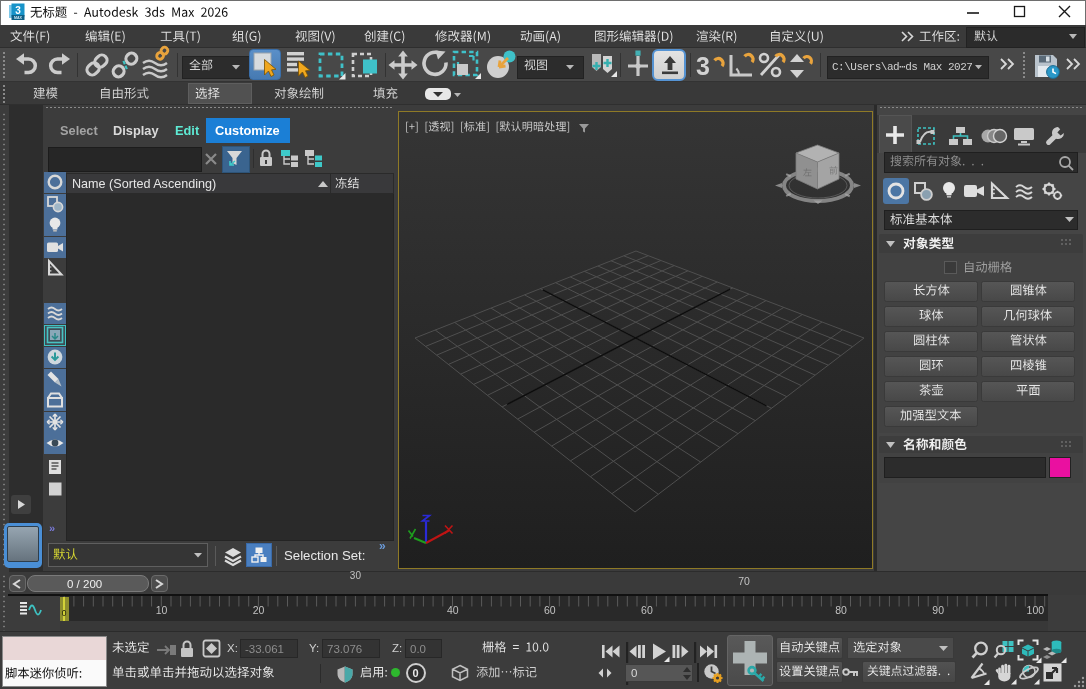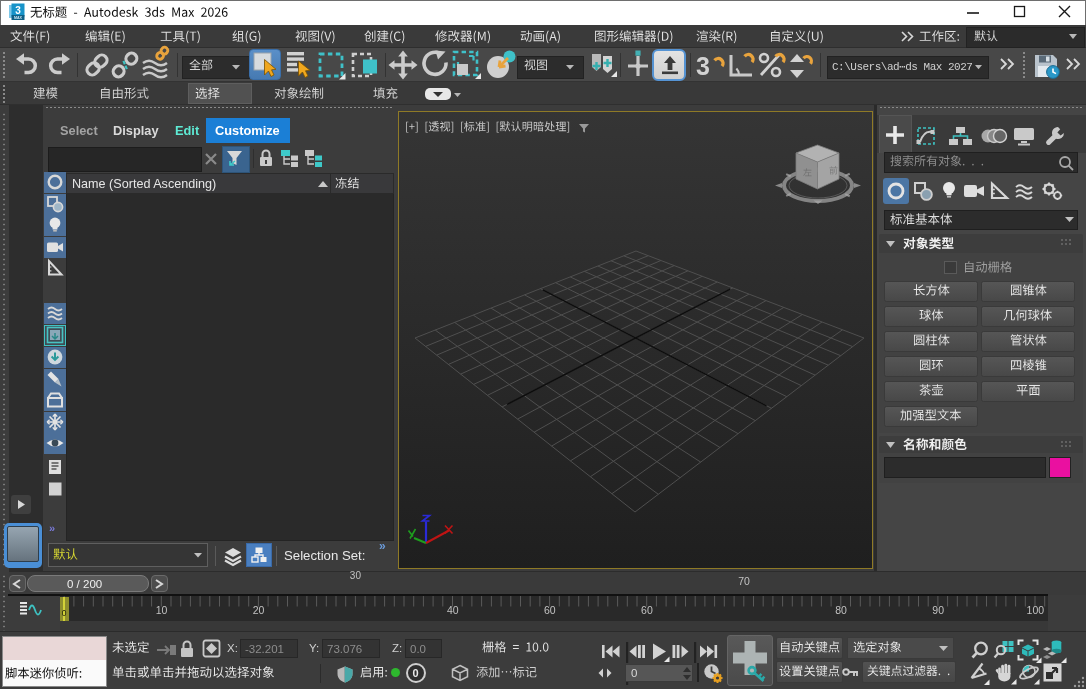--- a/index.html
+++ b/index.html
@@ -1101,21 +1101,21 @@
     <svg style="position:absolute;left:179px;top:640px;overflow:visible" width="16" height="18">
       <rect x="2" y="8" width="12" height="9" rx="1" fill="#c4c4c4"></rect>
       <path d="M4.5,8 V5 a3.5,3.5 0 0 1 7,0 V8" stroke="#c4c4c4" stroke-width="2" fill="none"></path>
     </svg>
     <svg style="position:absolute;left:202px;top:639px;overflow:visible" width="19" height="19">
       <rect x="1.5" y="1.5" width="16" height="16" rx="2" fill="none" stroke="#c9c9c9" stroke-width="1.8"></rect>
       <path d="M9.5,4 L15,9.5 L9.5,15 L4,9.5 Z" fill="#c9c9c9"></path>
     </svg>
     <div style="position:absolute;left:227px;top:642px;font-size:11.5px;color:#d0d0d0;white-space:pre;">X:</div>
     <div style="position:absolute;left:240px;top:639px;width:58px;height:19px;background:#333;border:1px solid #272727;box-sizing:border-box"></div>
-    <div style="position:absolute;left:245px;top:642.5px;font-size:11.5px;color:#8e8e8e;white-space:pre;">-32.201</div>
+    <div style="position:absolute;left:245px;top:642.5px;font-size:11.5px;color:#8e8e8e;white-space:pre;">-33.061</div>
     <div style="position:absolute;left:309px;top:642px;font-size:11.5px;color:#d0d0d0;white-space:pre;">Y:</div>
     <div style="position:absolute;left:322px;top:639px;width:58px;height:19px;background:#333;border:1px solid #272727;box-sizing:border-box"></div>
     <div style="position:absolute;left:327px;top:642.5px;font-size:11.5px;color:#8e8e8e;white-space:pre;">73.076</div>
     <div style="position:absolute;left:392px;top:642px;font-size:11.5px;color:#d0d0d0;white-space:pre;">Z:</div>
     <div style="position:absolute;left:405px;top:639px;width:37px;height:19px;background:#333;border:1px solid #272727;box-sizing:border-box"></div>
     <div style="position:absolute;left:410px;top:642.5px;font-size:11.5px;color:#8e8e8e;white-space:pre;">0.0</div>
     <svg style="position:absolute;left:482.0px;top:641.0px;overflow:visible" width="69" height="15" fill="#e0e0e0">
       <use href="#g85r" transform="translate(0.0,10.5) scale(0.01220,-0.01220)"></use>
       <use href="#g86r" transform="translate(12.2,10.5) scale(0.01220,-0.01220)"></use>
       <use href="#g128r" transform="translate(30.5,10.5) scale(0.01220,-0.01220)"></use>

